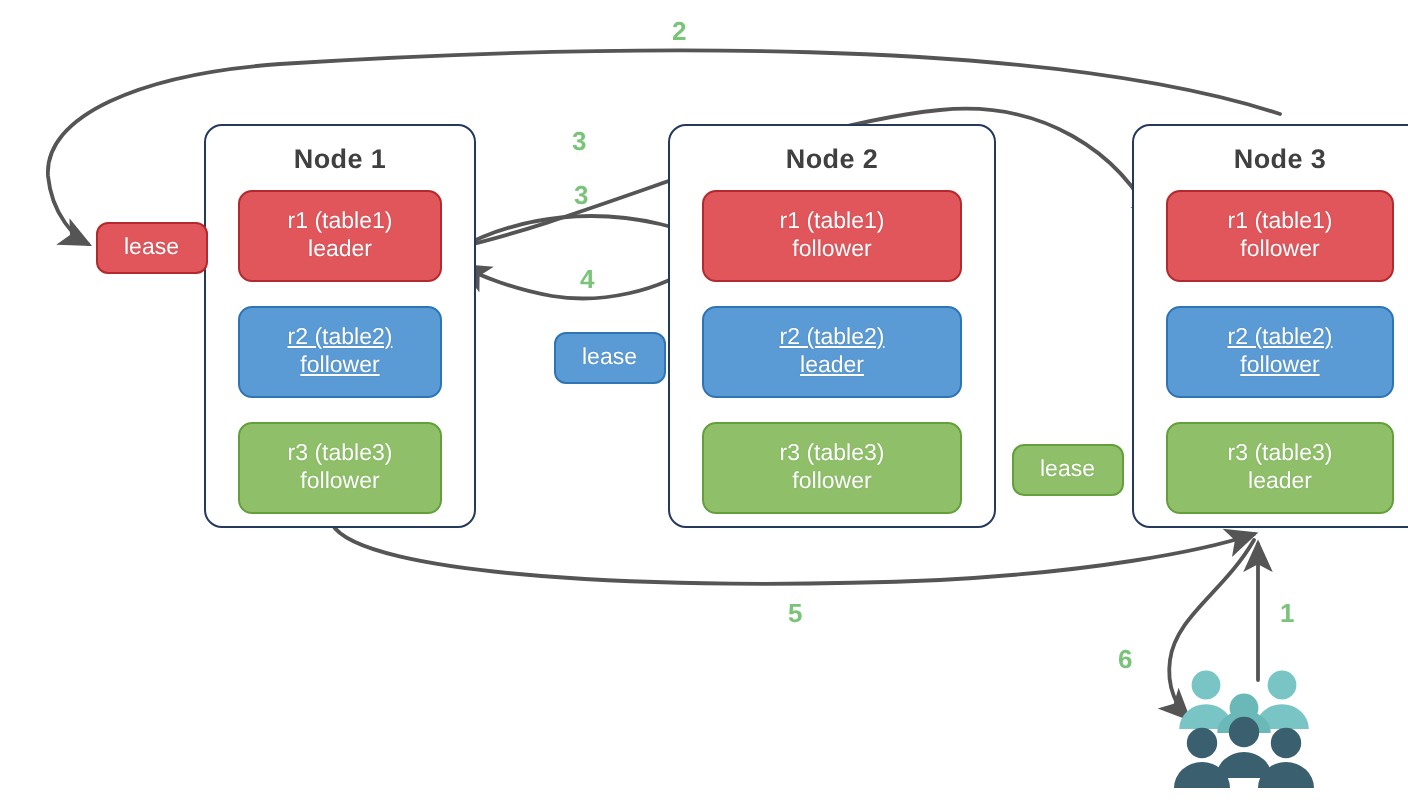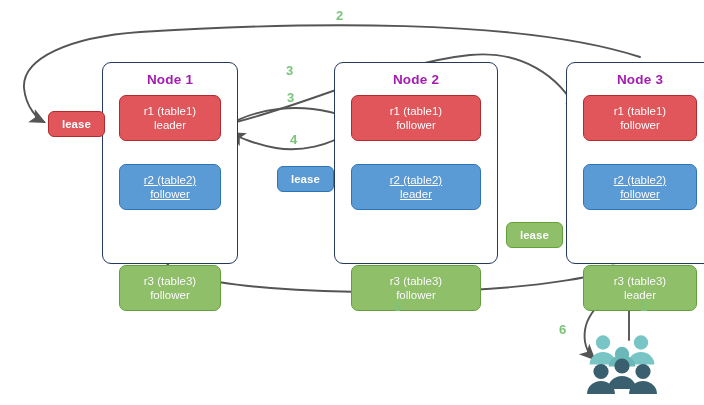--- a/index.html
+++ b/index.html
@@ -18,49 +18,48 @@
   .node{
     position:absolute;z-index:2;
     background:#ffffff;
     border:1.6px solid #24395c;
     border-radius:9px;
     box-sizing:border-box;
   }
   .node-title{
     position:absolute;left:0;right:0;top:9px;
     text-align:center;
-    font-size:13.5px;font-weight:bold;color:#a21caf;
+    font-size:13.5px;font-weight:bold;color:#404040;
     letter-spacing:.2px;
   }
   .replicas{
     position:absolute;left:16px;right:16px;top:32px;
-    display:flex;flex-direction:column;gap:23px;
+    display:flex;flex-direction:column;gap:12px;
   }
   .replica{
     height:46px;border-radius:7px;
     display:flex;flex-direction:column;align-items:center;justify-content:center;
     color:#ffffff;font-size:11.5px;line-height:14px;
     box-sizing:border-box;
     text-shadow:0 0 1px rgba(0,0,0,.12);
   }
   .replica .ln{display:block;white-space:nowrap;}
   .rep-red   {background:#e0565b;border:1.4px solid #b22a2e;}
   .rep-blue  {background:#5b9bd5;border:1.4px solid #2e75b6;text-decoration:underline;}
-  .rep-green {background:#8fc069;border:1.4px solid #63a03c;margin-top:32px;}
+  .rep-green {background:#8fc069;border:1.4px solid #63a03c;}
 
   
   .lease{
     position:absolute;z-index:3;
     height:22px;padding:12px 13px;
     border-radius:6px;
     display:flex;align-items:center;justify-content:flex-start;
     font-size:11.5px;color:#ffffff;
     box-sizing:border-box;
     text-shadow:0 0 1px rgba(0,0,0,.12);
-    font-weight:bold;
   }
   .lease-red  {background:#e0565b;border:1.4px solid #b22a2e;}
   .lease-blue {background:#5b9bd5;border:1.4px solid #2e75b6;}
   .lease-green{background:#8fc069;border:1.4px solid #63a03c;}
 
   
   .step{
     position:absolute;z-index:4;
     font-size:13px;font-weight:bold;color:#7ac47a;
     line-height:1;white-space:nowrap;

